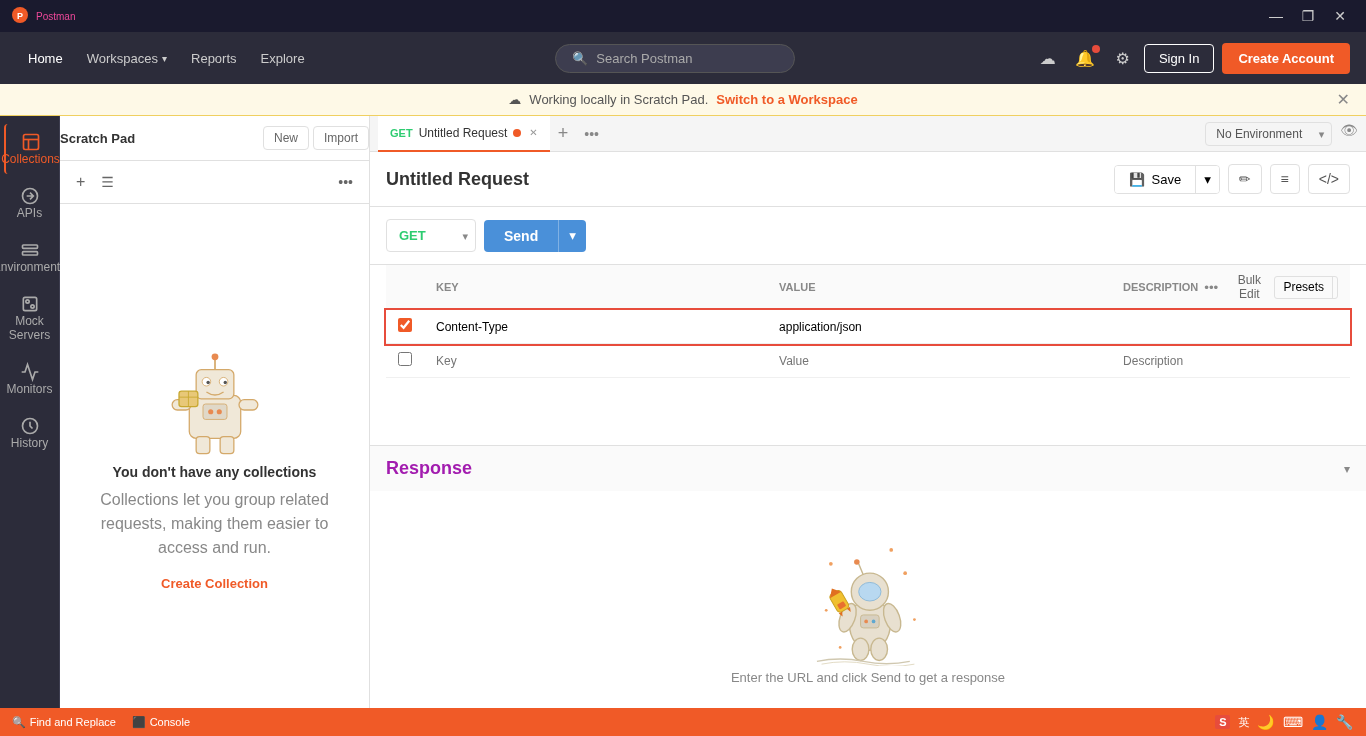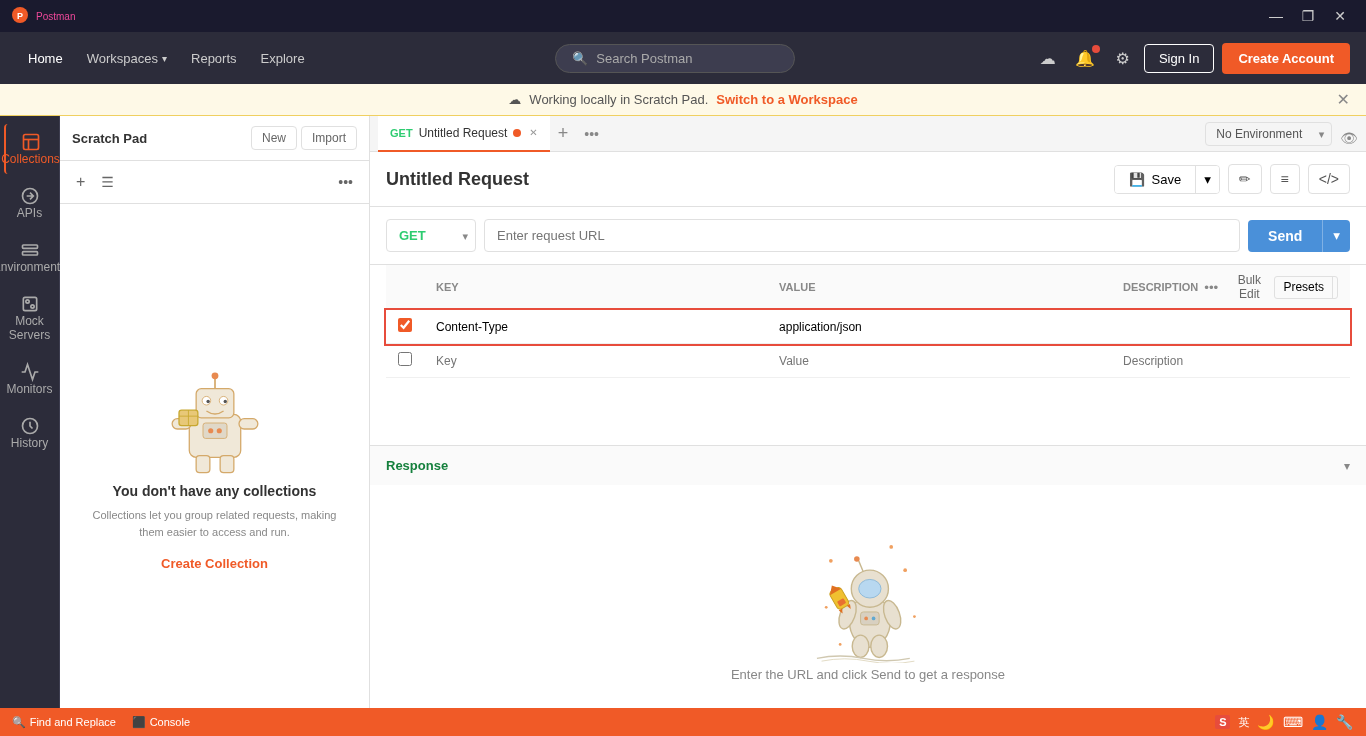--- a/index.html
+++ b/index.html
@@ -101,40 +101,40 @@
 
     
     .collections-panel {
       width: 310px;
       background: #fff;
       border-right: 1px solid #e0e0e0;
       display: flex;
       flex-direction: column;
     }
     .panel-header {
-      padding: 10px 12px;
+      padding: 10px 0;
       display: flex;
       align-items: center;
       justify-content: space-between;
       border-bottom: 1px solid #e0e0e0;
     }
     .panel-actions { display: flex; gap: 4px; }
     .panel-action-btn { background: none; border: none; cursor: pointer; color: #666; padding: 4px; font-size: 14px; border-radius: 3px; }
 
     .empty-state {
       flex: 1;
       display: flex;
       flex-direction: column;
       align-items: center;
       justify-content: center;
       padding: 20px;
       text-align: center;
     }
     .empty-state-title { font-size: 14px; font-weight: 600; color: #333; margin-bottom: 8px; }
-    .empty-state-desc { font-size: 11px; color: #888; line-height: 1.5; margin-bottom: 16px; }
+    .empty-state-desc { font-size: 16px; color: #888; line-height: 1.5; margin-bottom: 16px; }
     .create-collection-link { color: #f05a27; font-size: 13px; font-weight: 600; cursor: pointer; text-decoration: none; }
 
     
     .request-area { flex: 1; display: flex; flex-direction: column; background: #fff; }
 
     
     .tab-bar {
       height: 36px;
       background: #f5f5f5;
       border-bottom: 1px solid #e0e0e0;
@@ -155,21 +155,21 @@
     }
     .tab-item.active {
       background: #fff;
       border-bottom: 2px solid #f05a27;
       color: #333;
     }
     .tab-dot { width: 8px; height: 8px; background: #f05a27; border-radius: 50%; }
     .tab-close { font-size: 10px; color: #999; margin-left: 2px; }
     .tab-add { background: none; border: none; cursor: pointer; color: #888; font-size: 18px; padding: 0 8px; }
     .tab-more { background: none; border: none; cursor: pointer; color: #888; font-size: 14px; padding: 0 8px; }
-    .env-selector { margin-left: auto; display: flex; align-items: flex-end; gap: 8px; }
+    .env-selector { margin-left: auto; display: flex; align-items: flex-start; gap: 8px; }
     .env-dropdown { background: none; border: 1px solid #e0e0e0; padding: 4px 28px 4px 10px; border-radius: 4px; font-size: 12px; color: #555; cursor: pointer; appearance: none; position: relative; }
     .env-dropdown-wrap { position: relative; }
     .env-dropdown-wrap::after { content: '▾'; position: absolute; right: 8px; top: 50%; transform: translateY(-50%); color: #888; pointer-events: none; font-size: 11px; }
     .tab-eye { background: none; border: none; cursor: pointer; color: #888; font-size: 14px; }
 
     
     .request-header {
       padding: 12px 16px;
       border-bottom: 1px solid #e0e0e0;
       display: flex;
@@ -269,21 +269,21 @@
     
     .response-section {
       border-top: 1px solid #e0e0e0;
       padding: 12px 16px;
       display: flex;
       align-items: center;
       justify-content: space-between;
       background: #fafafa;
       cursor: pointer;
     }
-    .response-title { font-size: 13px; font-weight: 600; color: #15803d; }
+    .response-title { font-size: 18px; font-weight: 600; color: #a21caf; }
     .response-chevron { color: #888; font-size: 12px; }
 
     
     .response-empty {
       flex: 1;
       display: flex;
       flex-direction: column;
       align-items: center;
       justify-content: center;
       padding: 20px;
@@ -517,21 +517,20 @@
     <div class="url-bar">
       <div class="method-select-wrap">
         <select class="method-select" style="font-weight:700;color:#2ecc71;padding:8px 24px 8px 12px;border:1px solid #e0e0e0;border-radius:4px;background:#fff;appearance:none;font-size:13px;">
           <option value="GET">GET</option>
           <option value="POST">POST</option>
           <option value="PUT">PUT</option>
           <option value="PATCH">PATCH</option>
           <option value="DELETE">DELETE</option>
         </select>
       </div>
-      <input class="url-input" type="text" placeholder="Enter request URL" style="">
       <div class="send-btn-wrap">
         <button class="send-btn">Send</button>
         <button class="send-btn-caret">▾</button>
       </div>
     </div>
 
 
     <div class="headers-table-wrap scrollable-mid" style="max-height:180px;">
       <table class="headers-table">
         <thead>

